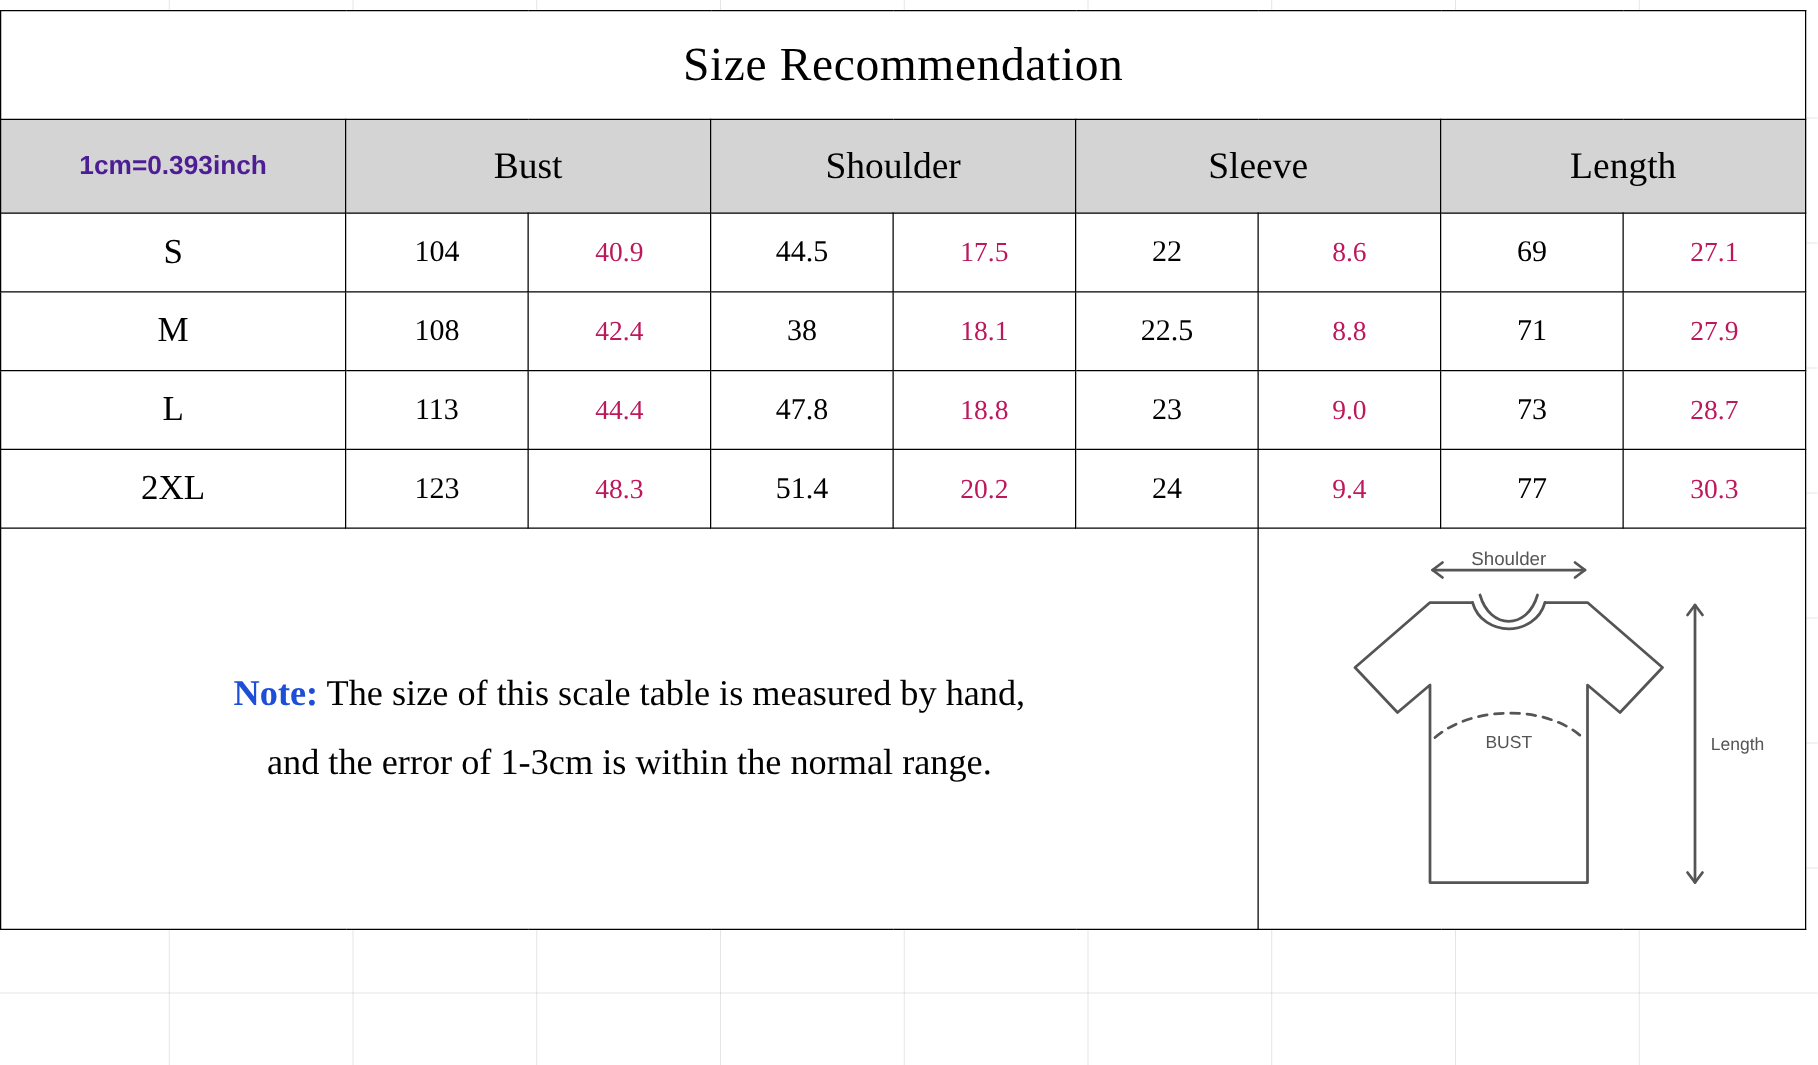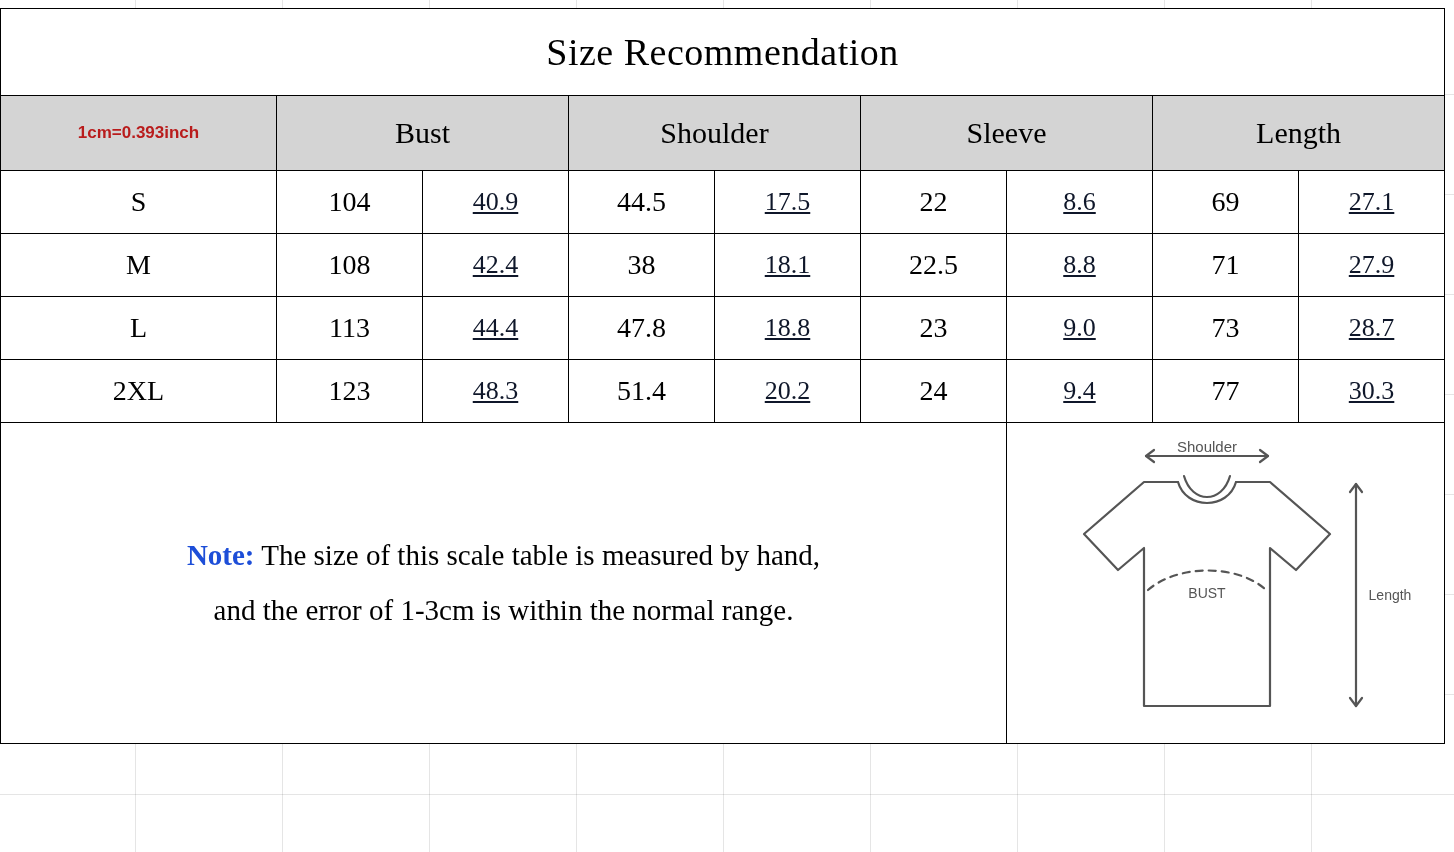--- a/index.html
+++ b/index.html
@@ -58,22 +58,22 @@
     font-weight: 400;
     letter-spacing: 0.5px;
   }
 
   .grouphdr {
     height: 72px;
     font-size: 30px;
     background: #d4d4d4 !important;
   }
   .grouphdr.conv {
-    font-size: 17px;
-    color: #b91c1c;
+    font-size: 21px;
+    color: #4c1d95;
     font-weight: bold;
     font-family: "Liberation Sans", sans-serif;
   }
 
   .unitrow td {
     height: 54px;
     font-size: 20px;
     background: #ddeaf6 !important;
   }
   .unitrow td.unit-label {
@@ -84,26 +84,25 @@
 
   .datarow td {
     height: 60px;
     font-size: 25px;
   }
   .datarow td.sizename {
     font-size: 28px;
     font-weight: 400;
   }
   .datarow td.cmval {
-    font-size: 28px;
+    font-size: 24px;
   }
   .datarow td.inval {
-    font-size: 26px;
-    color: #0f172a;
-    text-decoration: underline;
+    font-size: 22px;
+    color: #be185d;
   }
 
   .note-cell {
     height: 300px;
     padding: 10px 26px;
     vertical-align: middle;
   }
   .note-line {
     font-size: 29px;
     line-height: 1.9;

